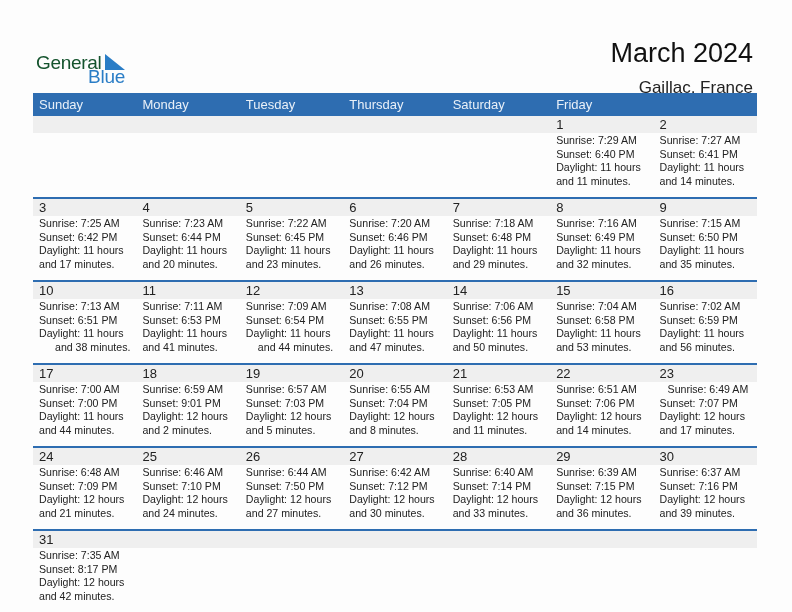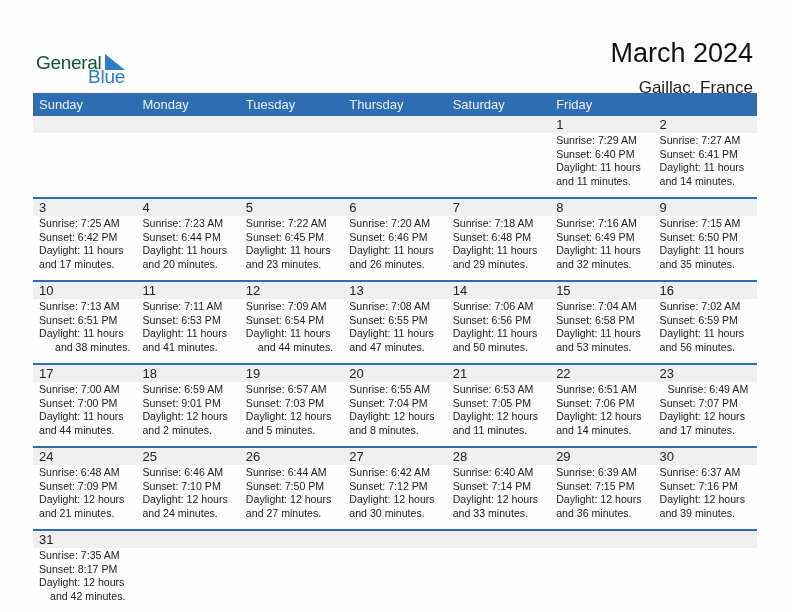--- a/index.html
+++ b/index.html
@@ -330,21 +330,21 @@
           <div></div>
           <div></div>
           <div></div>
           <div></div>
         </div>
         <div class="info" style="height: 60px;">
           <div>
             <span style="display: block;">Sunrise: 7:35 AM</span>
             <span style="display: block;">Sunset: 8:17 PM</span>
             <span style="display: block;">Daylight: 12 hours</span>
-            <span style="display: block; margin-left: 11px;">and 42 minutes.</span>
+            <span style="display: block;">and 42 minutes.</span>
           </div>
           <div></div>
           <div></div>
           <div></div>
           <div></div>
           <div></div>
           <div></div>
         </div>
       </div>
     </div>

